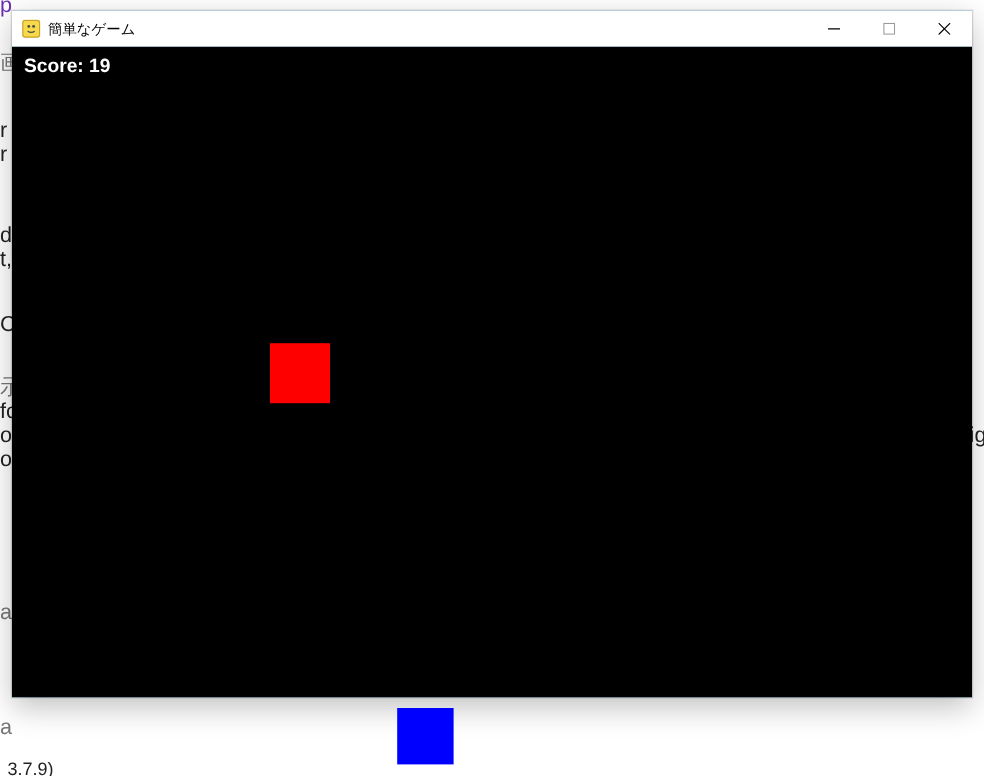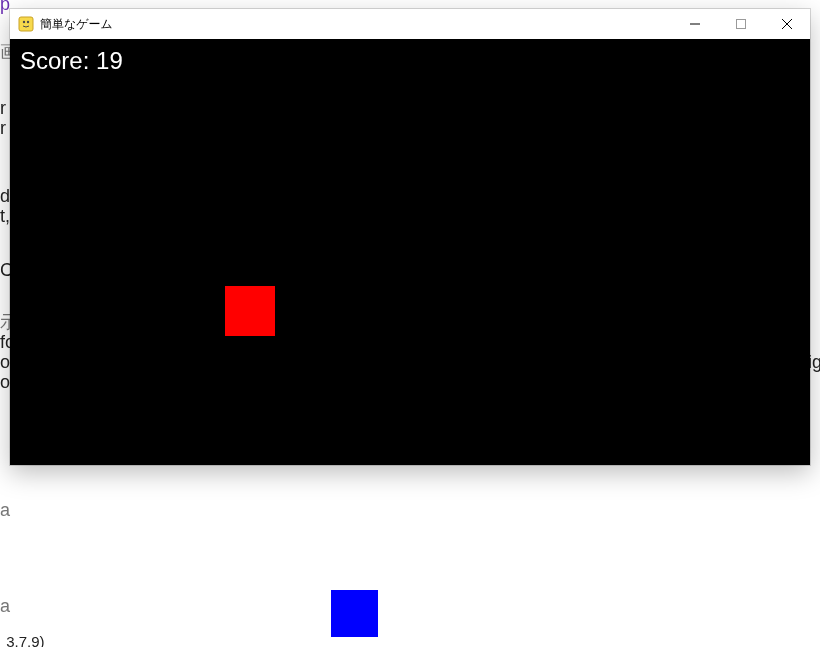--- a/index.html
+++ b/index.html
@@ -23,21 +23,21 @@
       font-size: 18px;
       white-space: pre;
     }
     .bg-purple { color: #6b2fb3; }
     .bg-grey { color: #777; }
     .window-frame {
       position: absolute;
       left: 10px;
       top: 9px;
       width: 800px;
-      height: 456px;
+      height: 572px;
       background: #0ea5e9;
       box-shadow: 0 0 0 1px rgba(0,0,0,0.15), 0 8px 24px rgba(0,0,0,0.25);
       display: flex;
       flex-direction: column;
     }
     .title-bar {
       height: 30px;
       background: #ffffff;
       display: flex;
       align-items: center;
@@ -79,22 +79,22 @@
       position: relative;
       flex: 1 1 auto;
       background: #000000;
     }
     .score-text {
       position: absolute;
       left: 10px;
       top: 8px;
       color: #ffffff;
       font-family: Arial, sans-serif;
-      font-weight: normal;
-      font-size: 24px;
+      font-weight: bold;
+      font-size: 16px;
     }
     .sprite {
       position: absolute;
     }
   </style>
 </head>
 <body>
 
 <div class="bg-layer">
   <span class="bg-text bg-purple" style="left:0;top:-6px;">p</span>

